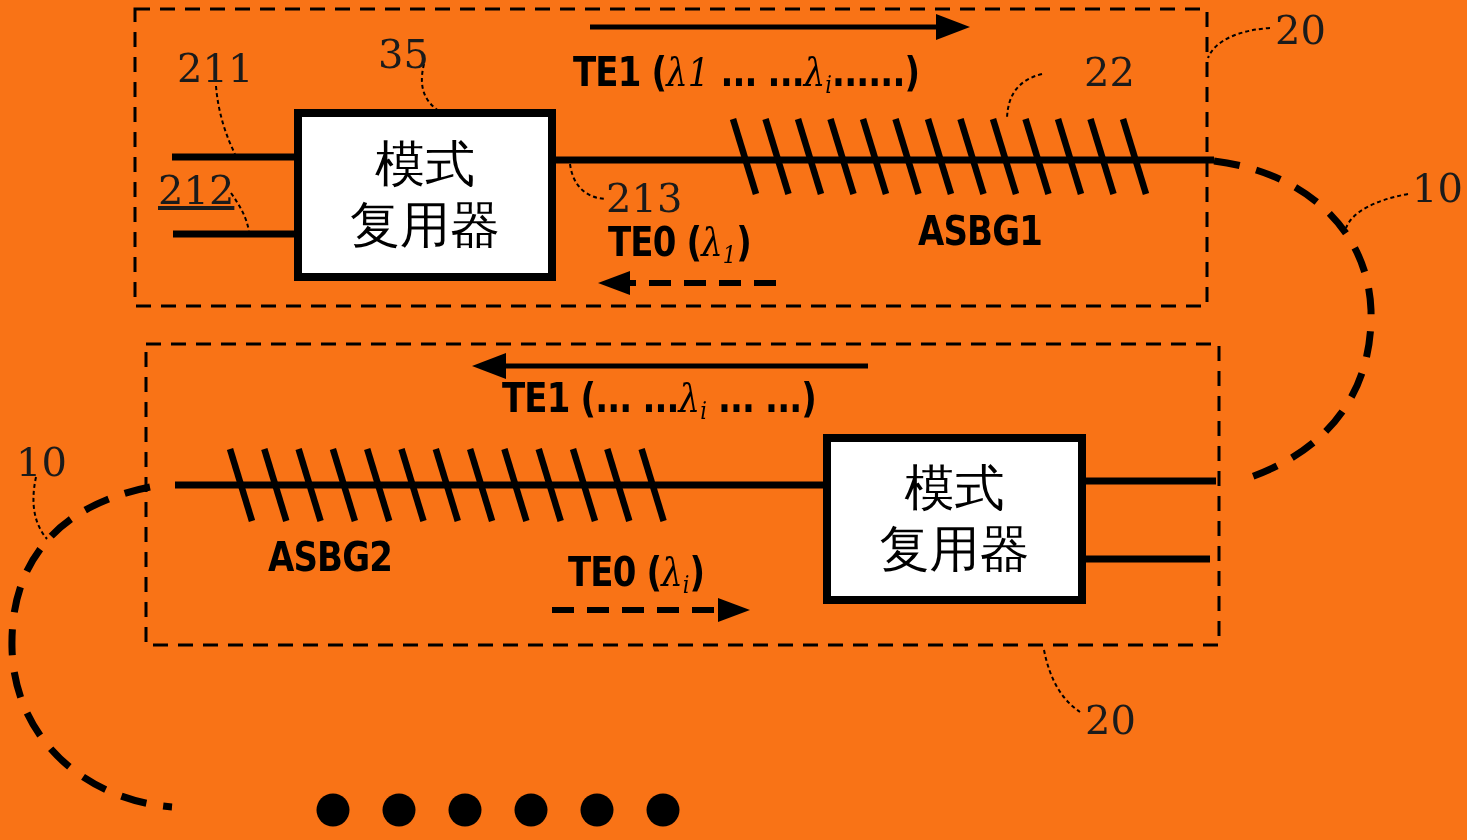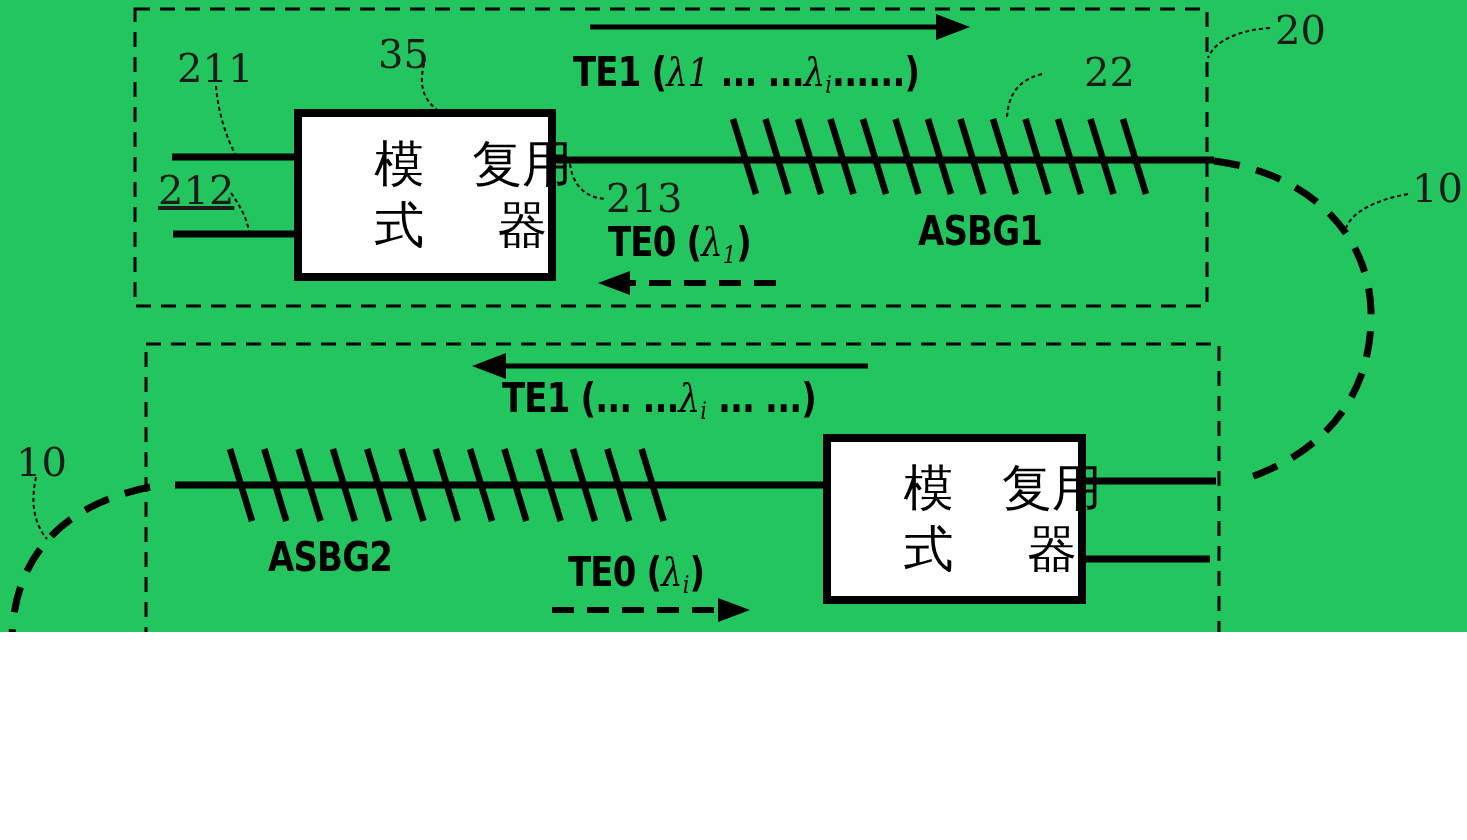--- a/index.html
+++ b/index.html
@@ -1,17 +1,17 @@
 <!DOCTYPE html>
 <html><head>
 <meta charset="utf-8">
 <style>
   html,body { margin:0; padding:0; background:#fff; }
   #stage {
-    position:relative; width:1467px; height:632px; background:#22c55e;
+    position:relative; width:1467px; height:840px; background:#f97316;
     overflow:hidden; font-family:"DejaVu Sans", sans-serif;
   }
   #diagram-svg { position:absolute; left:0; top:0; z-index:0; }
 
   .label-num {
     position:absolute; z-index:2;
     font-family:"DejaVu Serif", serif; font-size:40px; color:#1b1b1b;
     white-space:nowrap; line-height:1;
   }
   .label-te {
@@ -28,25 +28,24 @@
   }
   .lambda {
     font-family:"DejaVu Serif", serif; font-style:italic; font-weight:normal;
     letter-spacing:0;
   }
   .lambda-sub {
     font-family:"DejaVu Serif", serif; font-style:italic; font-weight:normal;
     font-size:62%; vertical-align:-0.28em; letter-spacing:0;
   }
   .mux-label {
-    position:absolute; z-index:2; display:flex; 
+    position:absolute; z-index:2; display:flex; flex-direction:column;
     align-items:center; justify-content:center; text-align:center;
     font-family:"DejaVu Serif", serif; font-size:50px; color:#000;
     line-height:1.22;
-    padding-left:48px;
   }
 </style>
 </head>
 <body>
 
 <div id="stage">
 
   <svg id="diagram-svg" width="1467" height="840" viewBox="0 0 1467 840">
 
     <rect x="135" y="9" width="1072" height="297" fill="none" stroke="#000" stroke-width="3" stroke-dasharray="15 10"></rect>

